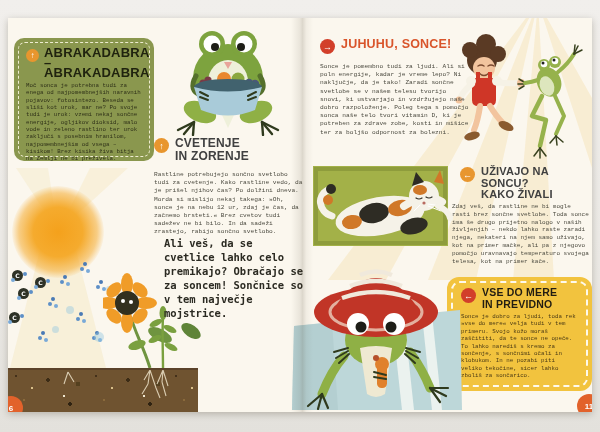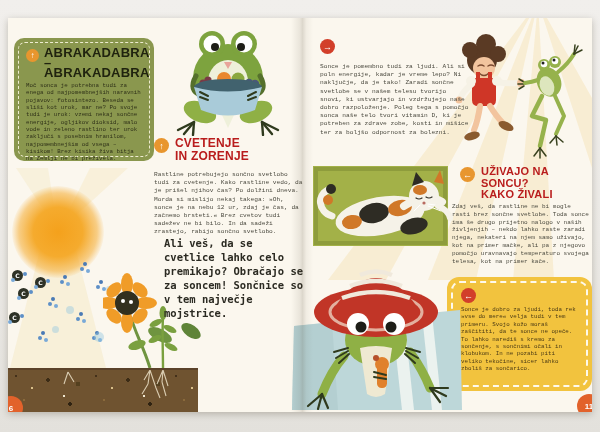--- a/index.html
+++ b/index.html
@@ -10,21 +10,21 @@
           background:#fbf7ee;box-shadow:0 2px 7px rgba(60,50,30,.28);}
   .gutter{position:absolute;left:283px;top:0;width:22px;height:100%;z-index:5;pointer-events:none;
           background:linear-gradient(90deg,rgba(80,70,50,0) 0%,rgba(80,70,50,.10) 40%,rgba(80,70,50,.18) 52%,rgba(80,70,50,.06) 70%,rgba(80,70,50,0) 100%);}
   .abs{position:absolute;}
   
   .heading{position:absolute;display:flex;gap:6px;align-items:flex-start;z-index:3;}
   .icon-circle{width:15px;height:15px;border-radius:50%;color:#fff;display:flex;align-items:center;
                justify-content:center;font-size:9px;font-weight:bold;flex:0 0 auto;margin-top:1px;}
   .ic-orange{background:#e8962e;} .ic-red{background:#d23f2a;}
   .h-title{font-weight:bold;letter-spacing:.2px;line-height:1.06;}
-  .h-green{color:#b91c1c;} .h-orangered{color:#d9552b;}
+  .h-green{color:#404040;} .h-orangered{color:#d9552b;}
   
   .body-text{position:absolute;font-family:"Liberation Mono",monospace;color:#4c4b40;z-index:3;}
   .question{position:absolute;font-family:"DejaVu Sans Mono",monospace;font-weight:bold;
             color:#2b2a22;z-index:3;}
   
   .fact-box{position:absolute;left:6px;top:20px;width:140px;height:123px;background:#8a974e;
             border-radius:10px;box-sizing:border-box;padding:4px;z-index:2;}
   .fact-inner{border:1.5px dashed rgba(250,246,224,.9);border-radius:7px;height:100%;
               box-sizing:border-box;padding:5px 7px;}
   .fact-head{display:flex;gap:5px;align-items:flex-start;}
@@ -225,20 +225,21 @@
       <g fill="#f8ebcd" opacity="0.8">
         <polygon points="230,-16 20,262 78,262"></polygon>
         <polygon points="230,-16 120,262 168,262"></polygon>
         <polygon points="230,-16 205,262 246,262"></polygon>
         <polygon points="230,-16 284,150 284,80"></polygon>
       </g>
     </svg>
 
     <div class="heading" style="left:312px;top:20px;">
       <span class="icon-circle ic-red">→</span>
+      <div class="h-title h-orangered" style="font-size:12.5px;">JUHUHU, SONCE!</div>
     </div>
     <div class="body-text" style="left:312px;top:45px;width:152px;font-size:6.2px;line-height:8.2px;">Sonce je pomembno tudi za ljudi. Ali si poln energije, kadar je vreme lepo? Ni naključje, da je tako! Zaradi sončne svetlobe se v našem telesu tvorijo snovi, ki ustvarjajo in vzdržujejo naše dobro razpoloženje. Poleg tega s pomočjo sonca naše telo tvori vitamin D, ki je potreben za zdrave zobe, kosti in mišice ter za boljšo odpornost za bolezni.</div>
 
     <svg class="abs" style="left:444px;top:2px;z-index:2" width="140" height="160" viewBox="0 0 140 160">
       <circle cx="30" cy="40" r="15" fill="#5a3a24"></circle>
       <circle cx="18" cy="30" r="8" fill="#5a3a24"></circle>
         <circle cx="34" cy="24" r="10" fill="#5a3a24"></circle>
       <circle cx="46" cy="34" r="8" fill="#5a3a24"></circle>
       <circle cx="32" cy="48" r="11" fill="#f2c49e"></circle>
       <g stroke="#7a4a30" stroke-width="1.4" fill="none" stroke-linecap="round">
@@ -326,20 +327,24 @@
         <div>UŽIVAJO NA SONCU?</div>
         <div>KAKO ŽIVALI</div>
       </div>
     </div>
     <div class="body-text" style="left:444px;top:185px;width:138px;font-size:6px;line-height:7.8px;">Zdaj veš, da rastline ne bi mogle rasti brez sončne svetlobe. Toda sonce ima še drugo prijetno nalogo v naših življenjih – nekdo lahko raste zaradi njega, nekateri na njem samo uživajo, kot na primer mačke, ali pa z njegovo pomočjo uravnavajo temperaturo svojega telesa, kot na primer kače.</div>
 
     <div class="caution-box">
       <div class="caution-inner">
         <div class="caution-head">
           <span class="icon-circle ic-red">←</span>
+          <div class="caution-title">
+            <div>VSE DO MERE</div>
+            <div>IN PREVIDNO</div>
+          </div>
         </div>
         <div class="caution-body">Sonce je dobro za ljudi, toda rek »vse do mere« velja tudi v tem primeru. Svojo kožo moraš zaščititi, da te sonce ne opeče. To lahko narediš s kremo za sončenje, s sončnimi očali in klobukom. In ne pozabi piti veliko tekočine, sicer lahko zboliš za sončarico.</div>
       </div>
     </div>
 
     <svg class="abs" style="left:284px;top:242px;z-index:3" width="172" height="152" viewBox="0 0 172 152">
       <path d="M2,66 L168,50 L170,150 L0,150 Z" fill="#bdd7d9"></path>
       <g fill="#f4f7f3" opacity="0.85">
         <polygon points="100,58 112,57 122,150 110,150"></polygon>
         <polygon points="130,55 140,54 150,150 140,150"></polygon>

